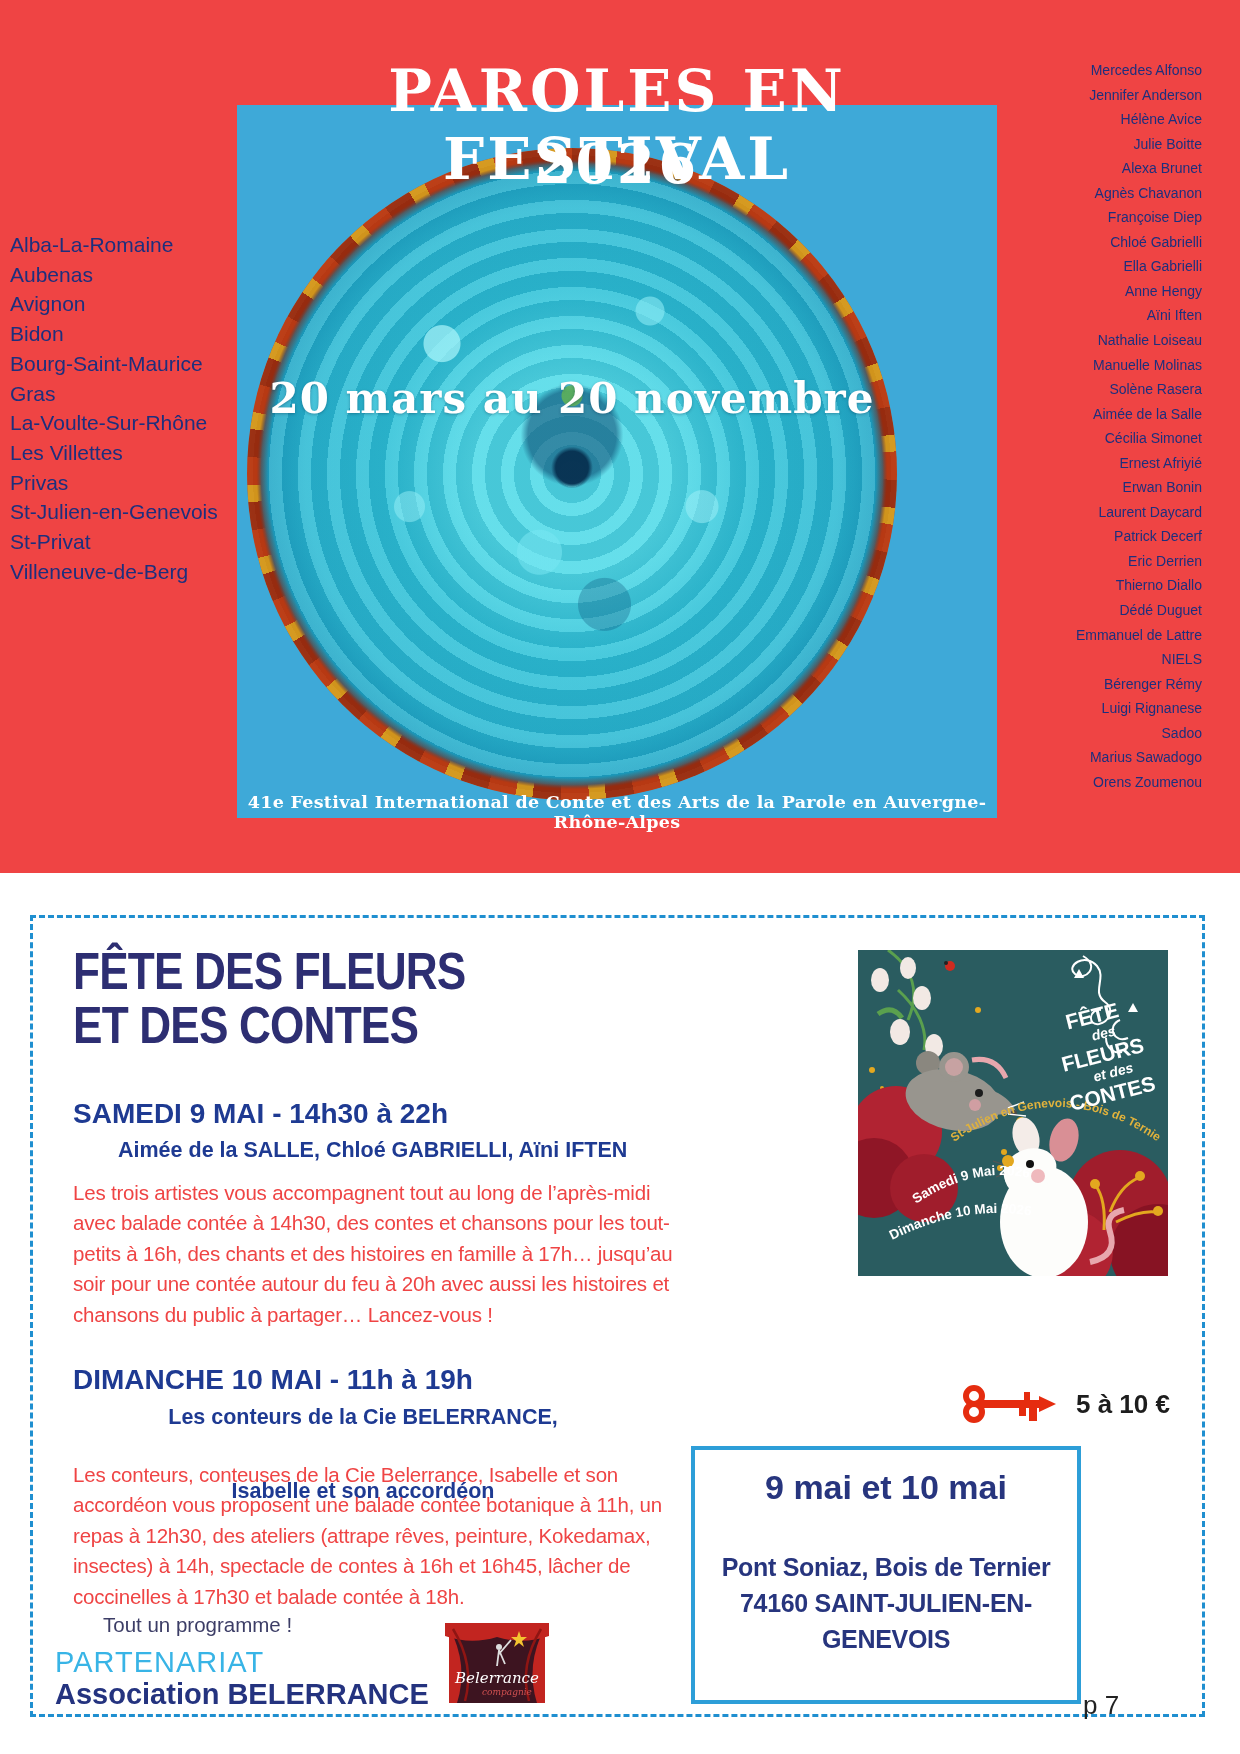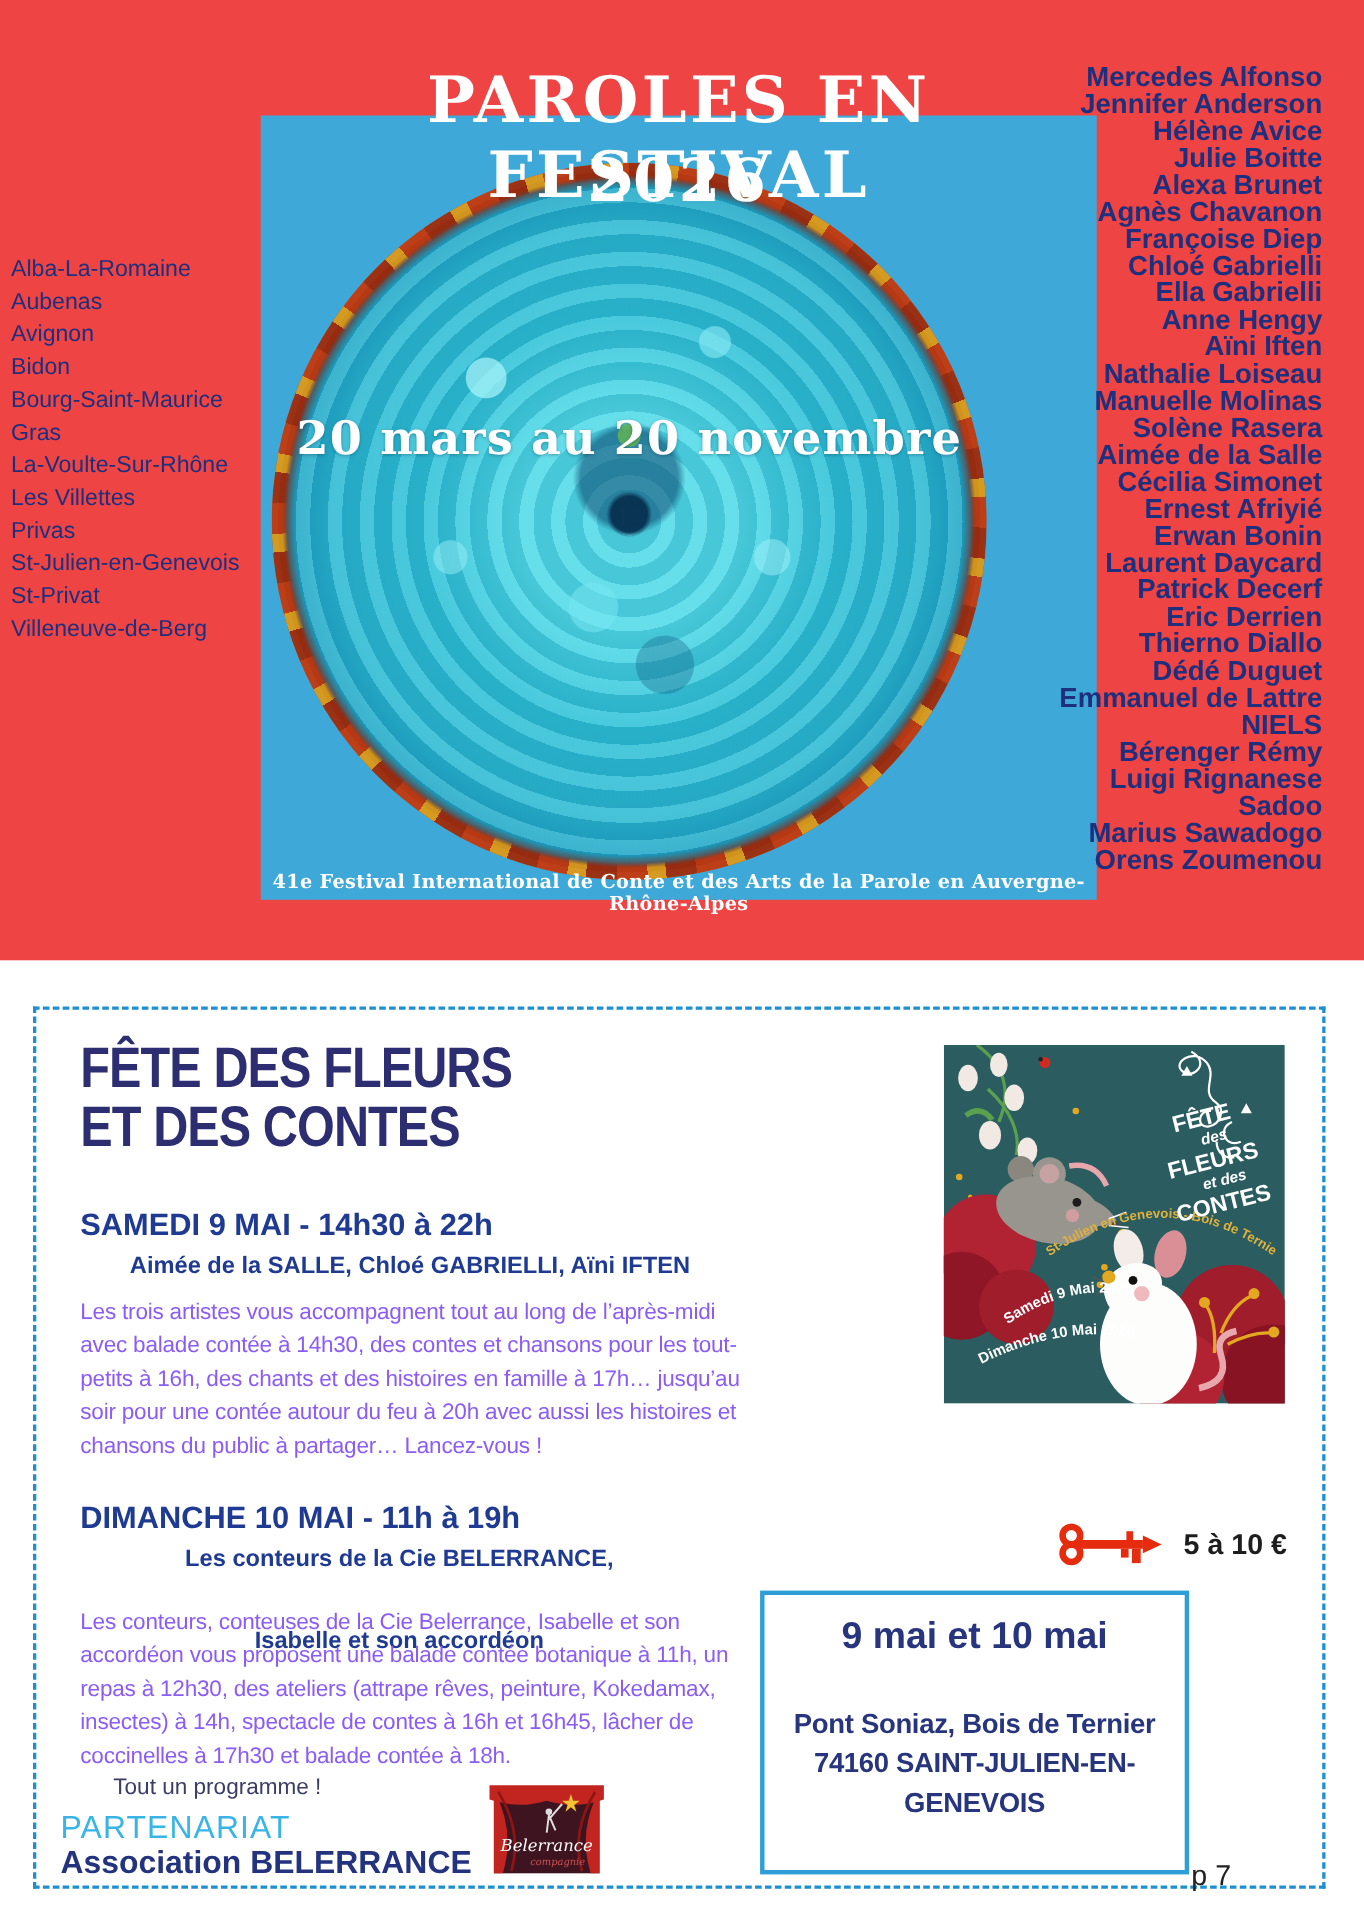--- a/index.html
+++ b/index.html
@@ -36,32 +36,32 @@
   .poster-title2{position:absolute;left:237px;top:132px;width:760px;text-align:center;
                  font-size:54px;letter-spacing:4px;}
   .poster-dates{position:absolute;left:247px;top:374px;width:650px;text-align:center;
                 font-size:42px;letter-spacing:1px;text-shadow:0 1px 3px rgba(0,40,70,.35);}
   .poster-caption{position:absolute;left:222px;top:792px;width:790px;text-align:center;
                   font-size:17.5px;letter-spacing:.3px;}
 
   .places-list{position:absolute;left:10px;top:230px;width:230px;
                font-size:21px;line-height:29.7px;color:#1d2f7d;font-weight:500;}
   .artists-list{position:absolute;right:38px;top:58px;width:260px;text-align:right;
-                font-size:25px;line-height:24.55px;color:#1d2f7d;font-weight:700;}
+                font-size:14px;line-height:24.55px;color:#1d2f7d;font-weight:400;}
 
   
   .card{position:absolute;left:30px;top:915px;width:1175px;height:802px;box-sizing:border-box;
         border:3px dashed #1f8fd0;background:#ffffff;}
   .event-title{position:absolute;left:40px;top:26px;color:#2d2e72;font-weight:800;
                font-size:52px;line-height:54px;transform:scaleX(.85);transform-origin:left top;
                letter-spacing:-1px;white-space:nowrap;}
   .sec-heading{position:absolute;color:#1e3a92;font-weight:bold;font-size:28px;white-space:nowrap;}
   .sat-heading{left:40px;top:180px;}
   .sat-artists{position:absolute;left:85px;top:220px;color:#1e3a92;font-weight:bold;font-size:21.5px;white-space:nowrap;}
-  .body-par{position:absolute;color:#8b5cf6;font-size:20.5px;line-height:30.4px;letter-spacing:-.2px;}
+  .body-par{position:absolute;color:#ef4444;font-size:20.5px;line-height:30.4px;letter-spacing:-.2px;}
   .sat-desc{left:40px;top:260px;width:600px;}
   .sun-heading{left:40px;top:446px;}
   .sun-sub{position:absolute;left:40px;width:580px;text-align:center;color:#1e3a92;font-weight:bold;font-size:21.5px;}
   .sun-sub1{top:487px;}
   .sun-sub2{top:514px;margin-top:47px;}
   .sun-desc{left:40px;top:542px;width:600px;}
   .sun-closing{position:absolute;left:70px;top:695px;color:#3c3d66;font-size:20.5px;}
   .partner-label{position:absolute;left:22px;top:728px;color:#38b4e6;font-size:29px;letter-spacing:1px;font-weight:400;}
   .partner-name{position:absolute;left:22px;top:760px;color:#24337f;font-size:29px;font-weight:bold;}
   .logo{position:absolute;left:410px;top:703px;width:108px;height:88px;}

